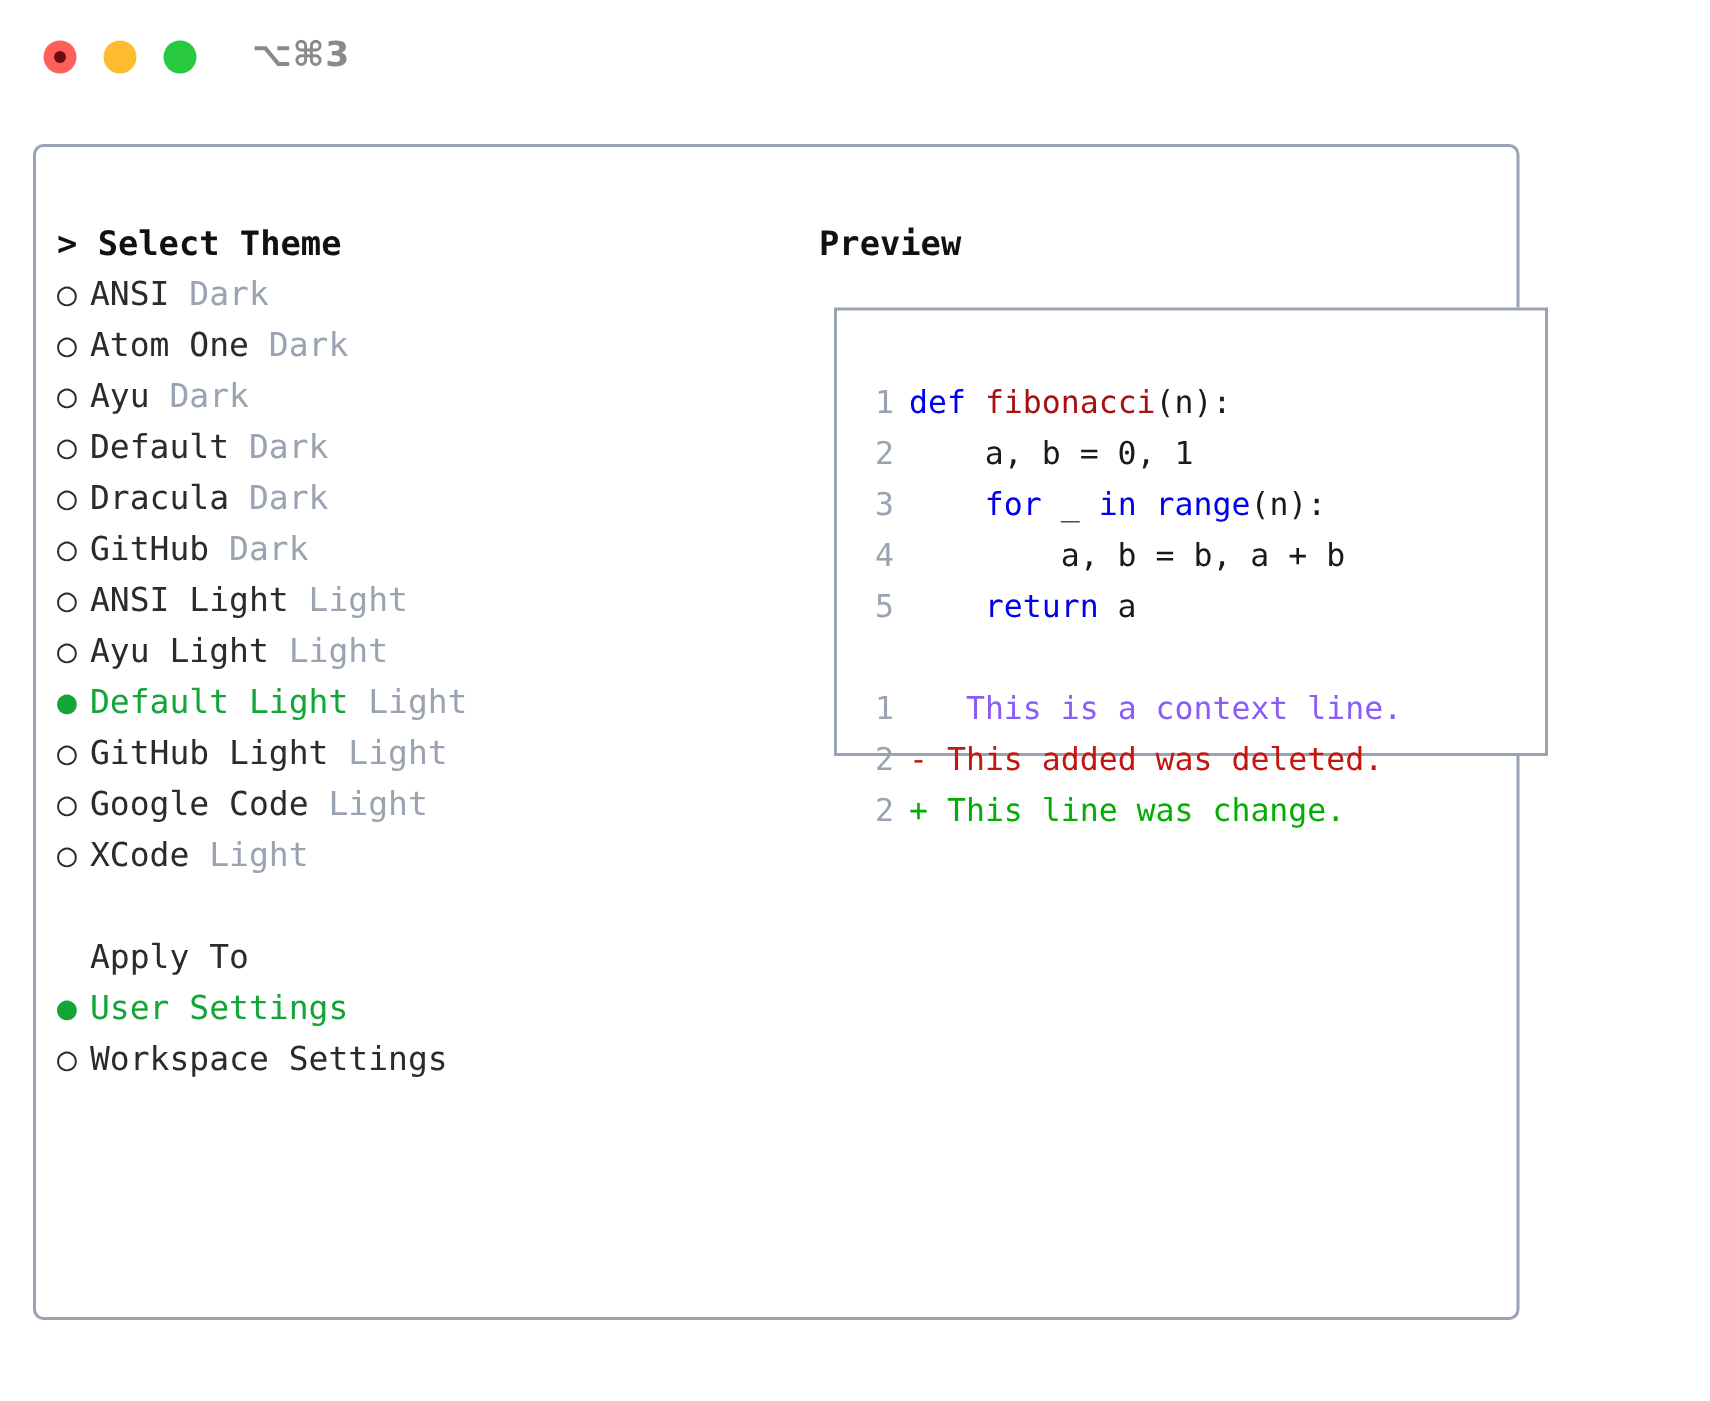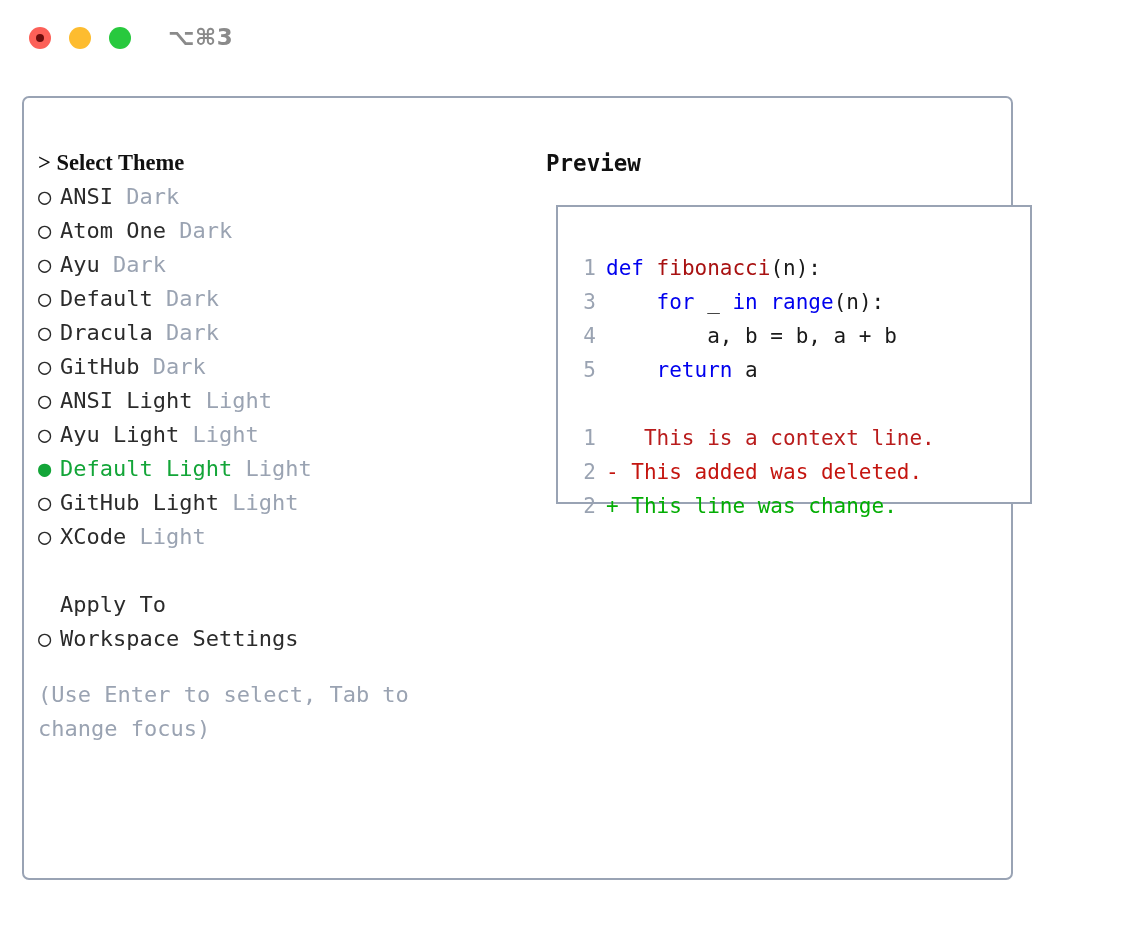--- a/index.html
+++ b/index.html
@@ -86,21 +86,20 @@
     height: 34px;
     line-height: 34px;
     font-size: 22px;
     white-space: pre;
     color: #2b2b2b;
   }
   .section-head {
     font-weight: bold;
     color: #111111;
     font-size: 22.5px;
-    font-family: Liberation Serif, serif;
   }
   .bullet {
     display: inline-block;
     width: 22px;
   }
   .bullet-off { color: #2b2b2b; }
   .bullet-on  { color: #13a538; }
   .name-sel   { color: #13a538; margin-top: 27px; }
   .tag        { color: #9aa3b2; margin-top: 12px; }
   .spacer-row { height: 34px; }
@@ -152,21 +151,21 @@
   .ln {
     display: inline-block;
     width: 26px;
     text-align: right;
     color: #9aa3b2;
     margin-right: 10px;
   }
   .kw   { color: #0000ee; text-align: center; }
   .fn   { color: #a81111; }
   .pl   { color: #1a1a1a; }
-  .ctx  { color: #b91c1c; }
+  .ctx  { color: #8b5cf6; }
   .del  { color: #c4150f; }
   .add  { color: #03ad03; }
   .gap-line { height: 34px; }
 </style>
 </head>
 <body>
 
 <div id="window">
 
   <div id="titlebar">
@@ -184,36 +183,38 @@
           <div class="row"><span class="bullet bullet-off">○</span><span class="">ANSI</span><span class="tag"> Dark</span></div>
           <div class="row"><span class="bullet bullet-off">○</span><span class="">Atom One</span><span class="tag"> Dark</span></div>
           <div class="row"><span class="bullet bullet-off">○</span><span class="">Ayu</span><span class="tag"> Dark</span></div>
           <div class="row"><span class="bullet bullet-off">○</span><span class="">Default</span><span class="tag"> Dark</span></div>
           <div class="row"><span class="bullet bullet-off">○</span><span class="">Dracula</span><span class="tag"> Dark</span></div>
           <div class="row"><span class="bullet bullet-off">○</span><span class="">GitHub</span><span class="tag"> Dark</span></div>
           <div class="row"><span class="bullet bullet-off">○</span><span class="">ANSI Light</span><span class="tag"> Light</span></div>
           <div class="row"><span class="bullet bullet-off">○</span><span class="">Ayu Light</span><span class="tag"> Light</span></div>
           <div class="row"><span class="bullet bullet-on">●</span><span class="name-sel">Default Light</span><span class="tag"> Light</span></div>
           <div class="row"><span class="bullet bullet-off">○</span><span class="">GitHub Light</span><span class="tag"> Light</span></div>
+          <div class="row"><span class="bullet bullet-off">○</span><span class="">Google Code</span><span class="tag"> Light</span></div>
           <div class="row"><span class="bullet bullet-off">○</span><span class="">XCode</span><span class="tag"> Light</span></div>
         </div>
       <div class="spacer-row"></div>
       <div class="row"><span class="bullet"> </span><span>Apply To</span></div>
       <div id="apply-list">
+          <div class="row"><span class="bullet bullet-on">●</span><span class="name-sel">User Settings</span></div>
           <div class="row"><span class="bullet bullet-off">○</span><span class="">Workspace Settings</span></div>
         </div>
-      <div id="hint">(Use Enter to select, Tab to change focus)</div>
     </div>
 
     <div id="right-col">
       <div id="preview-title">Preview</div>
       <div id="preview-box">
         <div id="code-area">
           <div id="code-lines">
               <div class="code-line"><span class="ln">1</span><span class="kw">def</span><span class="pl"> </span><span class="fn">fibonacci</span><span class="pl">(n):</span></div>
+              <div class="code-line"><span class="ln">2</span><span class="pl">    a, b = 0, 1</span></div>
               <div class="code-line"><span class="ln">3</span><span class="pl">    </span><span class="kw">for</span><span class="pl"> _ </span><span class="kw">in</span><span class="pl"> </span><span class="kw">range</span><span class="pl">(n):</span></div>
               <div class="code-line"><span class="ln">4</span><span class="pl">        a, b = b, a + b</span></div>
               <div class="code-line"><span class="ln">5</span><span class="pl">    </span><span class="kw">return</span><span class="pl"> a</span></div>
             </div>
           <div class="gap-line"></div>
           <div id="diff-lines">
               <div class="code-line"><span class="ln">1</span><span class="ctx"> </span><span class="ctx">  This is a context line.</span></div>
               <div class="code-line"><span class="ln">2</span><span class="del">-</span><span class="del"> This added was deleted.</span></div>
               <div class="code-line"><span class="ln">2</span><span class="add">+</span><span class="add"> This line was change.</span></div>
             </div>

